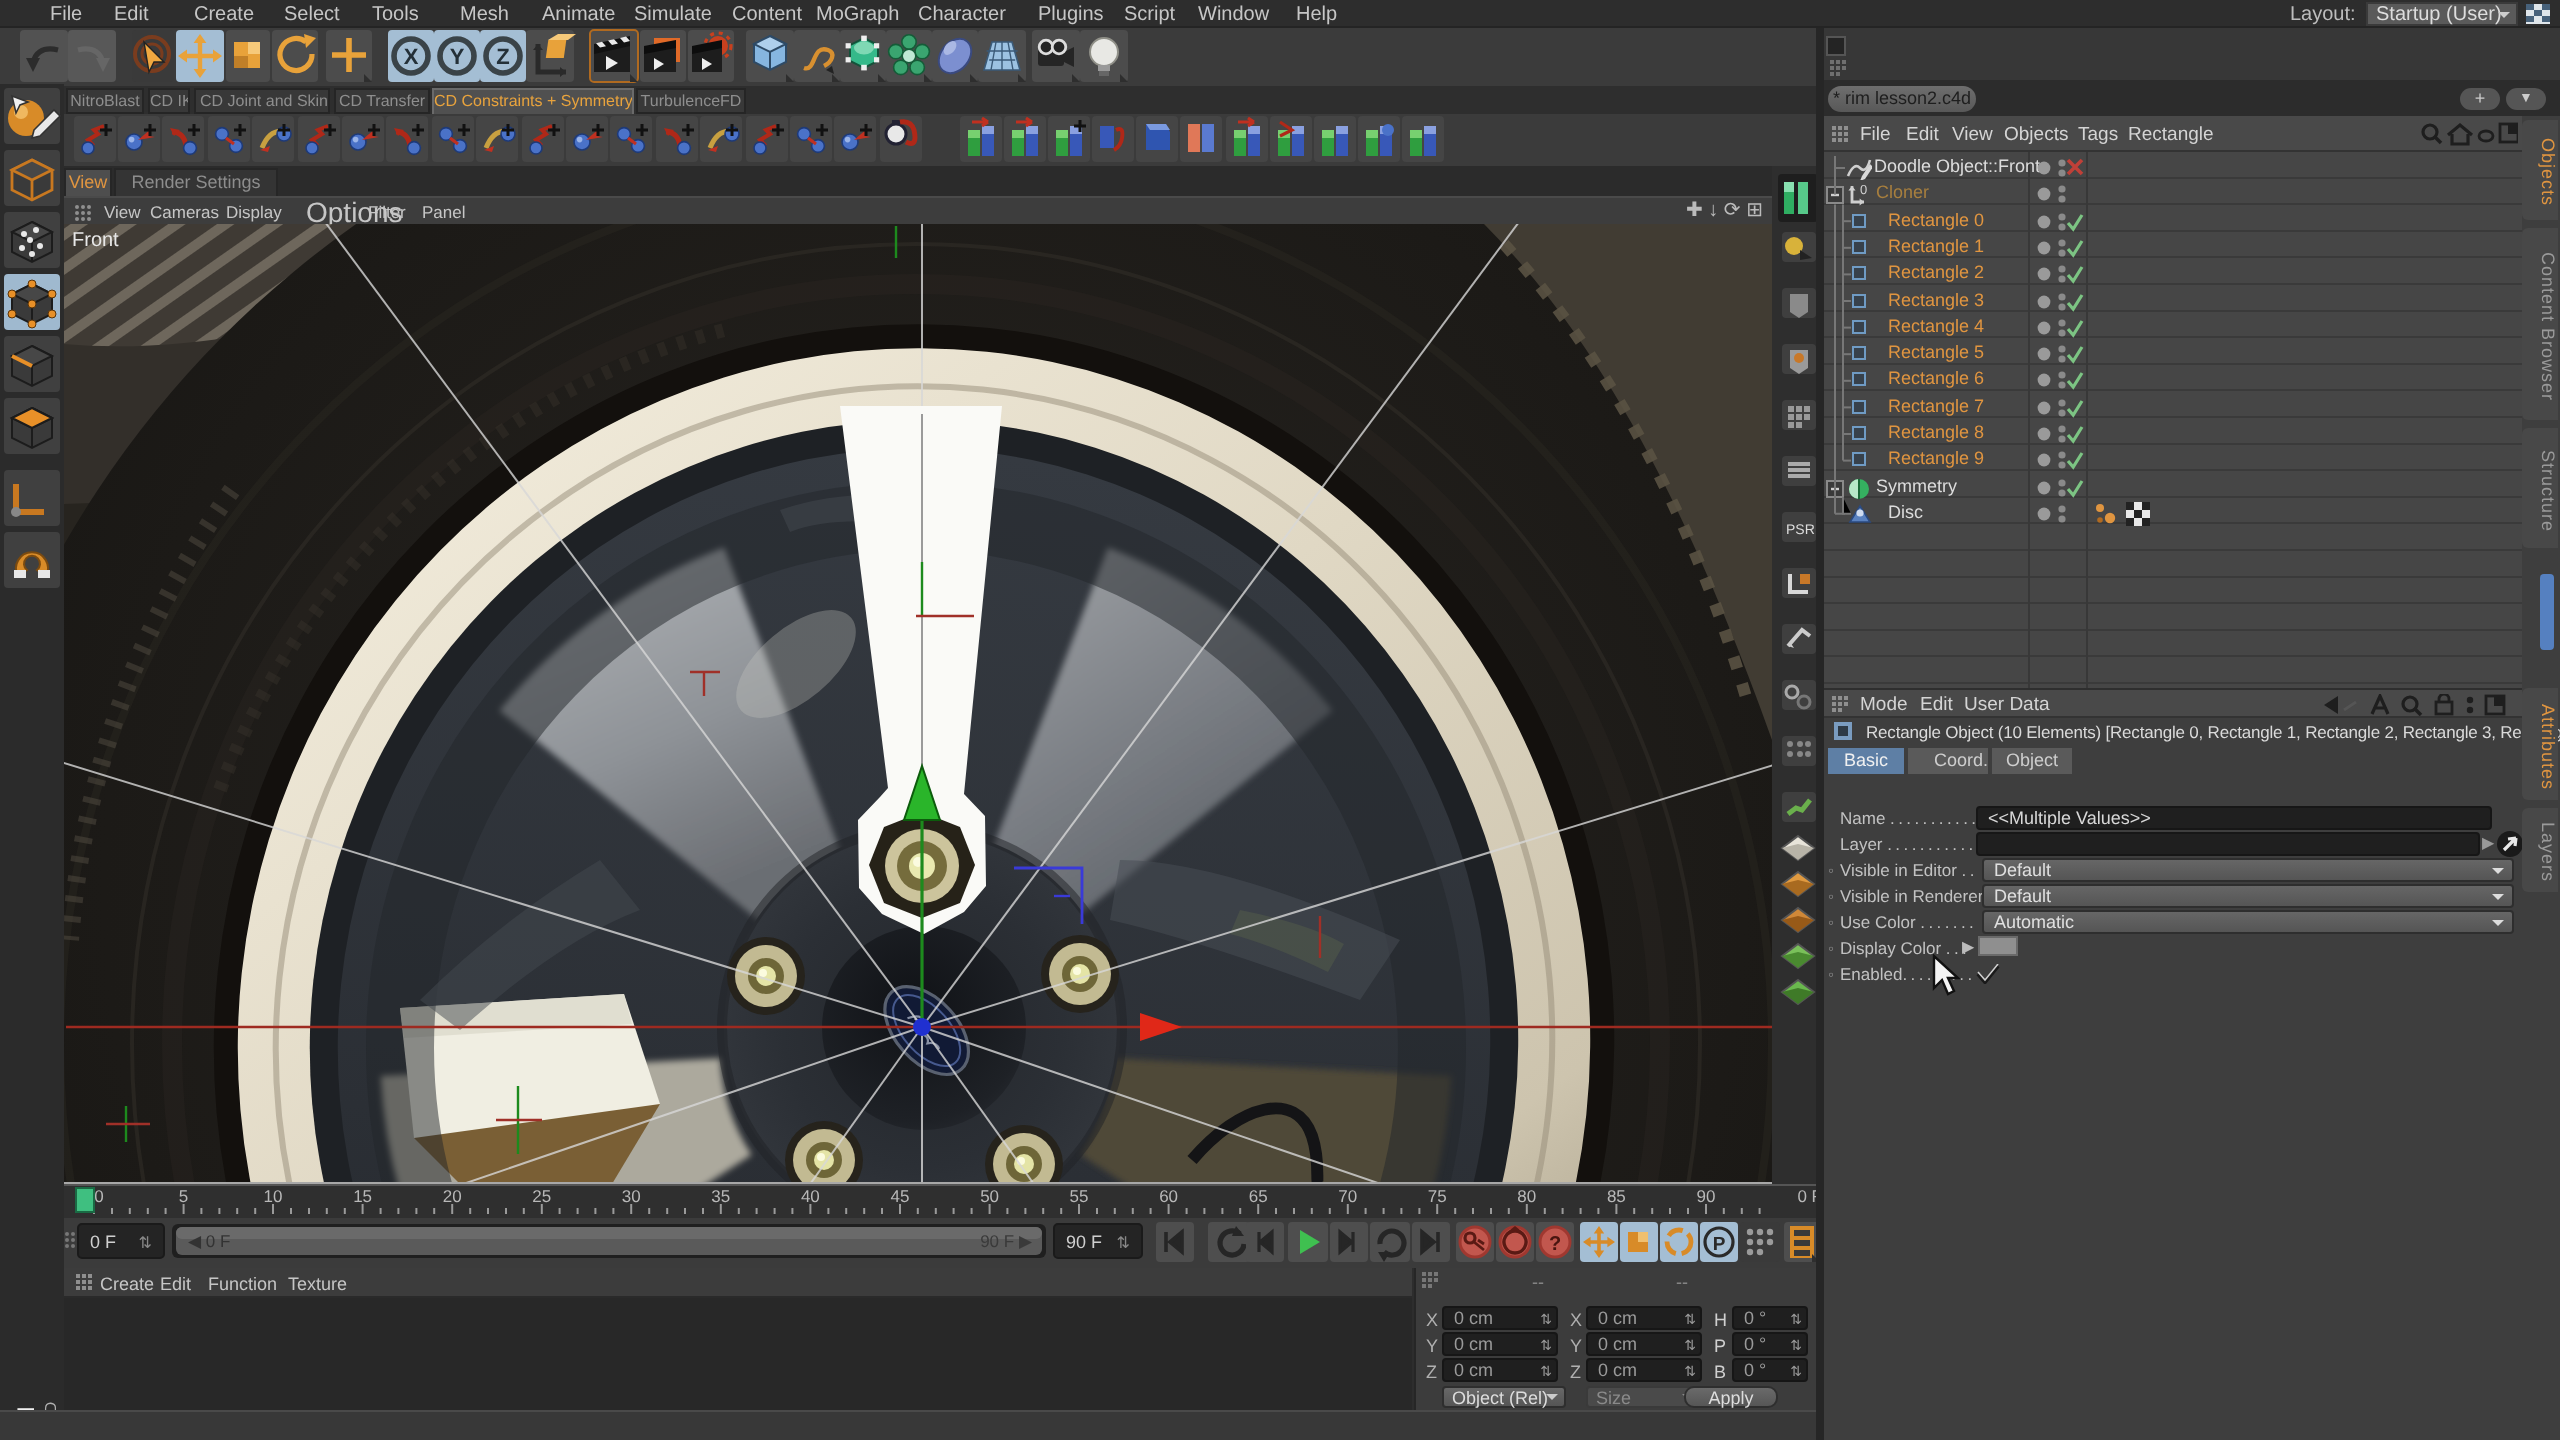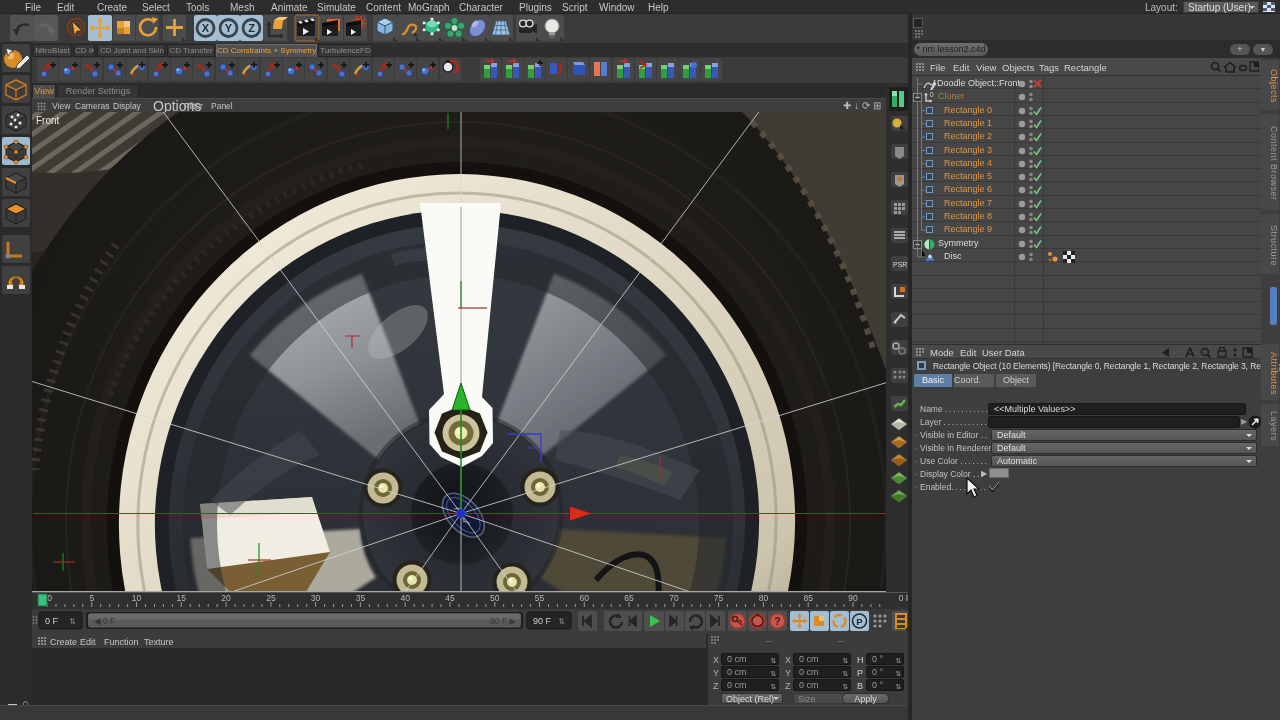--- a/index.html
+++ b/index.html
@@ -1120,21 +1120,21 @@
   </svg>
  </div>
 
  <div class="abs" style="left:0;top:345px;width:349px;height:14px;background:#3e3e3e">
   <div class="abs" style="left:5px;top:2px;width:9px;height:9px;border:2px solid #7a9cc0;background:#2e3a46"></div>
   <span class="abs" style="left:21px;top:2px;font-size:8.5px;color:#dadada;white-space:nowrap;letter-spacing:-0.1px">Rectangle Object (10 Elements) [Rectangle 0, Rectangle 1, Rectangle 2, Rectangle 3, Rectangle 4,</span>
  </div>
 
  <div class="abs" style="left:0;top:360px;width:349px;height:13px">
   <div class="abs" style="left:2px;top:0;width:38px;height:13px;background:#5e7fa5;color:#f0f0f0;font-size:9px;text-align:center;line-height:12px">Basic</div>
-  <div class="abs" style="left:42px;top:0;width:40px;height:13px;background:#5a5a5a;color:#cecece;font-size:9px;text-align:left;line-height:12px">Coord.</div>
+  <div class="abs" style="left:42px;top:0;width:40px;height:13px;background:#5a5a5a;color:#cecece;font-size:9px;text-align:right;line-height:12px">Coord.</div>
   <div class="abs" style="left:84px;top:0;width:40px;height:13px;background:#5a5a5a;color:#cecece;font-size:9px;text-align:center;line-height:12px">Object</div>
  </div>
 
  <div id="attrs" class="abs" style="left:0;top:388px;width:349px;height:120px">
   <span class="arow" style="left:8px;top:2px">Name . . . . . . . . . . . .</span>
   <div class="inp" style="left:76px;top:1px;width:258px;height:12px">&lt;&lt;Multiple Values&gt;&gt;</div>
   <span class="arow" style="left:8px;top:15px">Layer . . . . . . . . . . . .</span>
   <div class="inp" style="left:76px;top:14px;width:252px;height:12px"></div>
   <span class="abs" style="left:329px;top:15px;font-size:8px;color:#999">▶</span>
   <svg class="abs" style="left:336px;top:13px" width="14" height="14">

